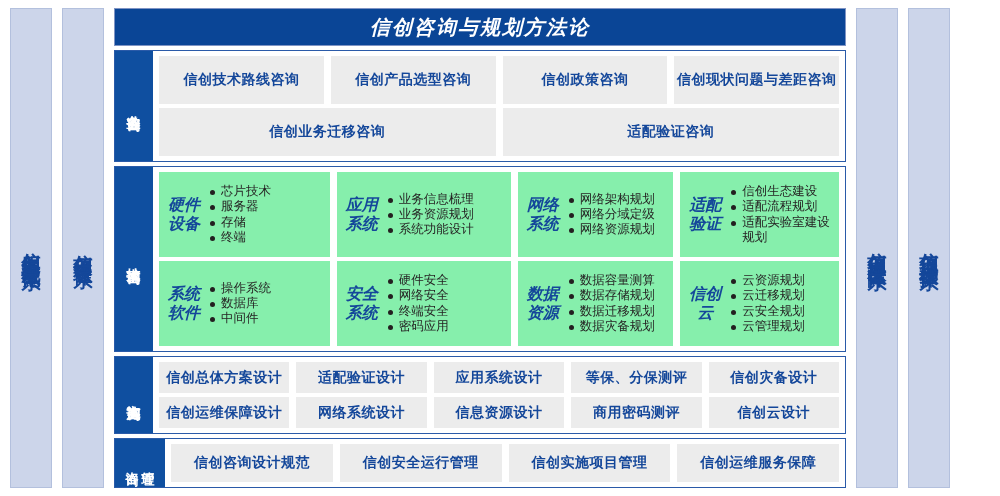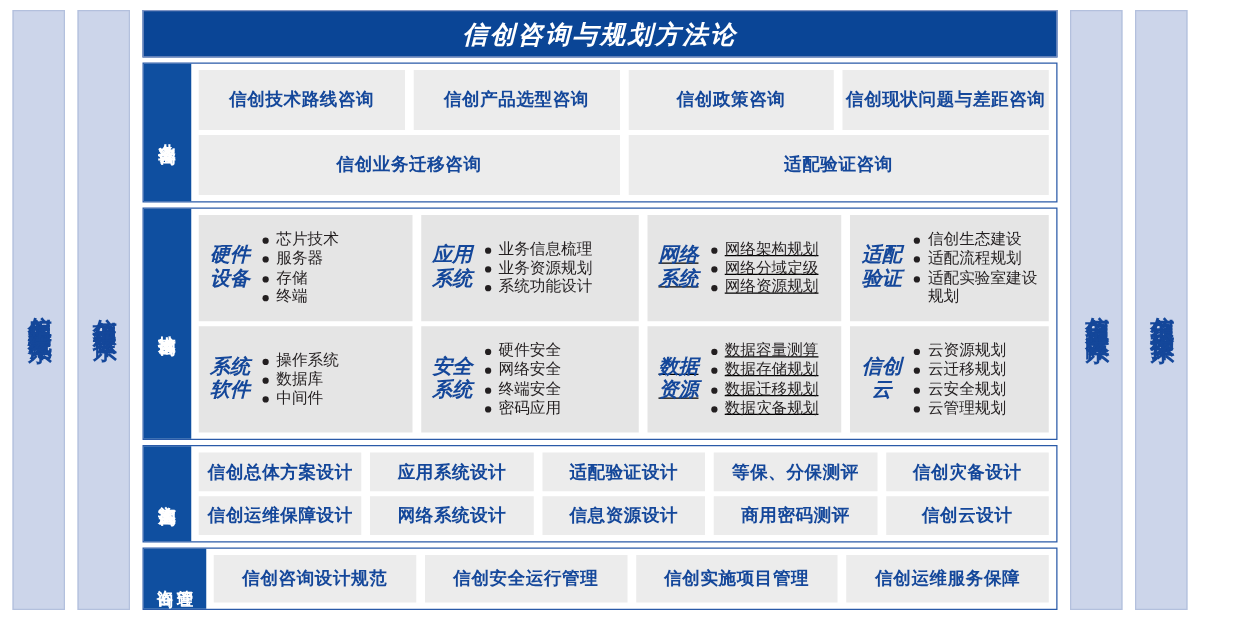--- a/index.html
+++ b/index.html
@@ -138,21 +138,21 @@
     letter-spacing:0.5px;
     min-width:0;
     text-align:center;
     box-sizing:border-box;
     padding:0 2px;
   }
 
   
   .card{
     flex:1 1 0;
-    background:#e5e5e5;
+    background:#86efac;
     display:flex;
     flex-direction:row;
     align-items:center;
     box-sizing:border-box;
     padding:4px 6px;
     gap:6px;
     min-width:0;
   }
   .card-title{
     flex:0 0 auto;
@@ -183,21 +183,21 @@
   .card-list li.wrap{white-space:normal;}
   .bullet{
     position:absolute;
     left:1px;top:6px;
     width:5px;height:5px;
     border-radius:50%;
     background:#231f20;
   }
   .card-w-hw{flex:1.04 1 0;}
   .card-w-app{flex:1.06 1 0;}
-  .card-w-net{flex:0.94 1 0;text-decoration:underline;}
+  .card-w-net{flex:0.94 1 0;}
   .card-w-adp{flex:0.96 1 0;}
 </style>
 </head>
 <body>
 
 <div class="diagram">
 
   <div class="pillar">
     <span class="pillar-label">信创服务标准规范体系</span>
   </div>
@@ -342,22 +342,22 @@
       </div>
     </div>
 
     <div class="section sec-impl">
       <div class="sec-label">
         <span class="sec-label-text">实施咨询</span>
       </div>
       <div class="sec-body">
         <div class="row">
           <div class="chip">信创总体方案设计</div>
+          <div class="chip">适配验证设计</div>
           <div class="chip">应用系统设计</div>
-          <div class="chip">适配验证设计</div>
           <div class="chip">等保、分保测评</div>
           <div class="chip">信创灾备设计</div>
         </div>
         <div class="row">
           <div class="chip">信创运维保障设计</div>
           <div class="chip">网络系统设计</div>
           <div class="chip">信息资源设计</div>
           <div class="chip">商用密码测评</div>
           <div class="chip">信创云设计</div>
         </div>

